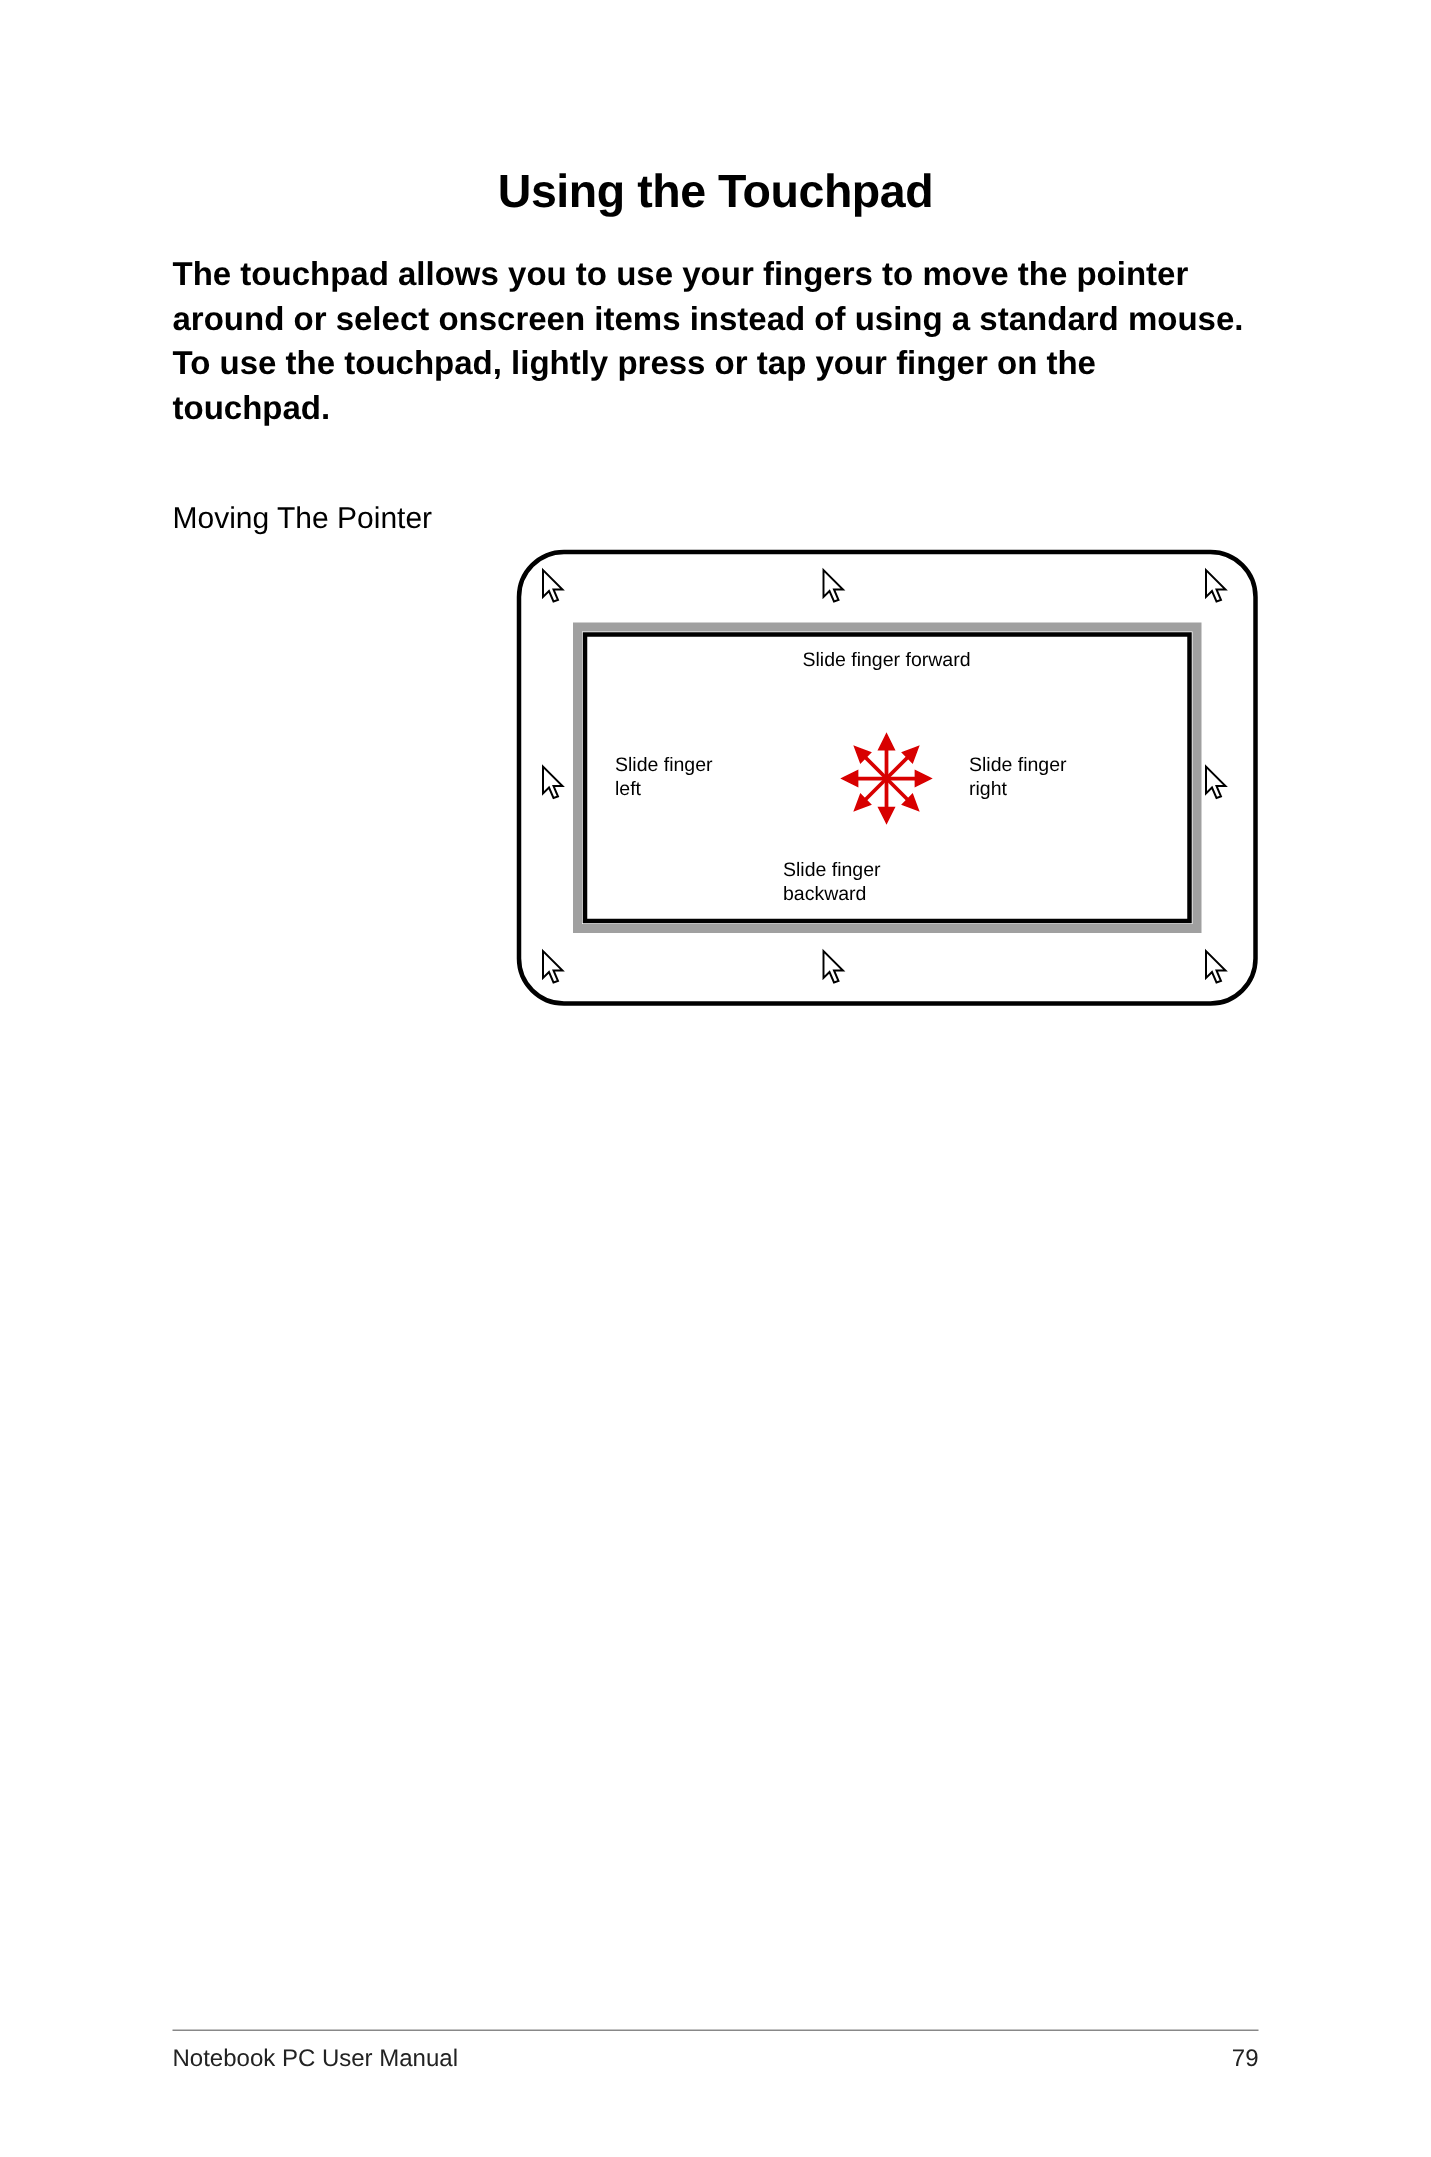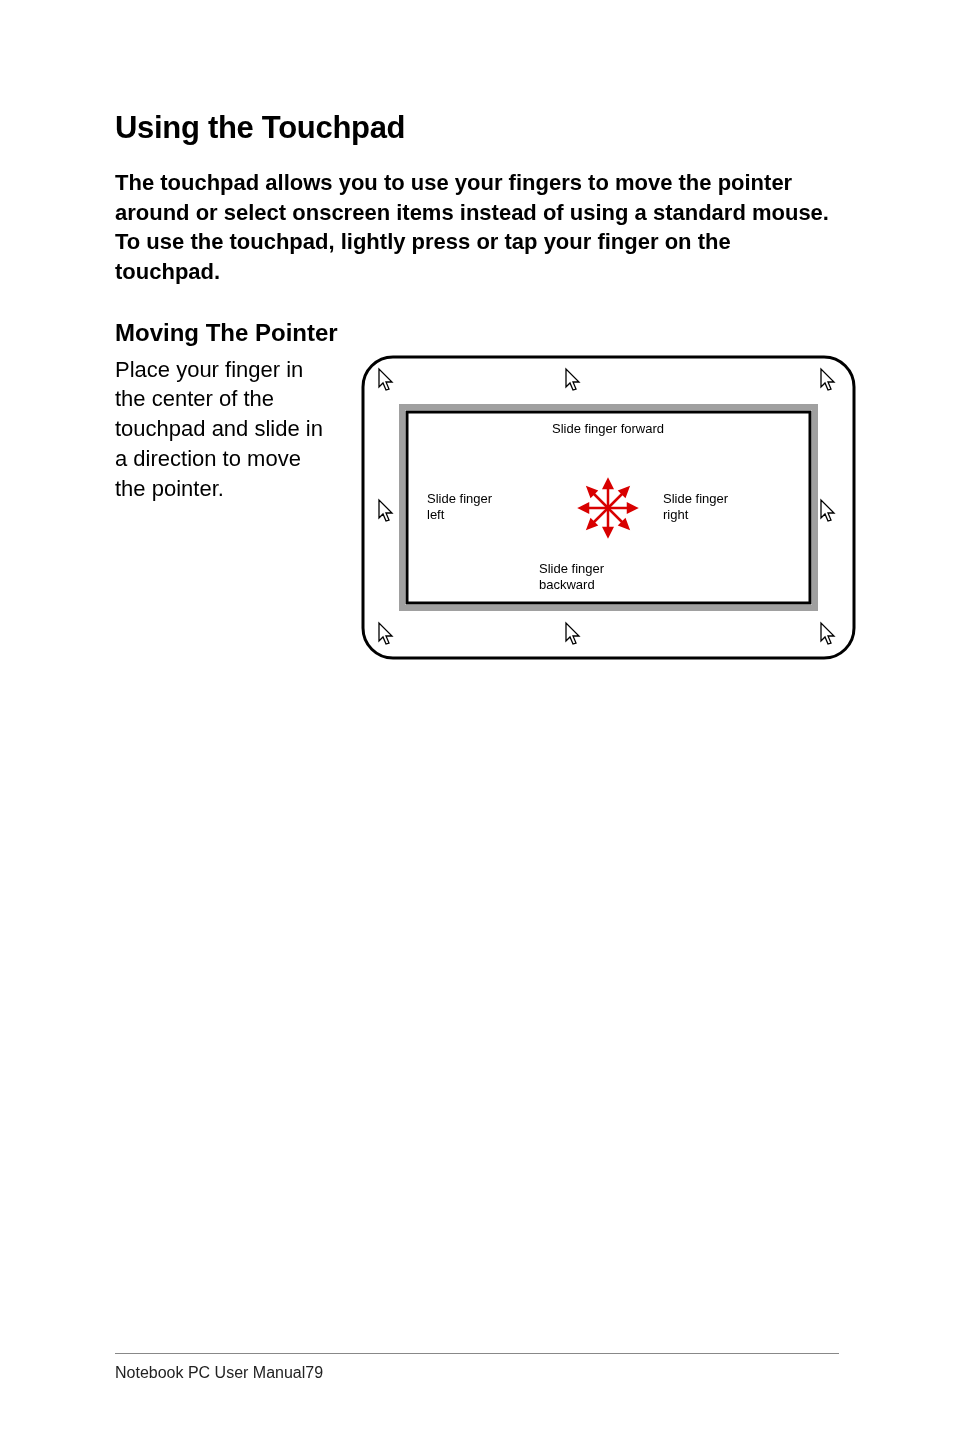--- a/index.html
+++ b/index.html
@@ -10,31 +10,33 @@
     padding: 110px 115px 60px 115px;
     position: relative;
     display: flex;
     flex-direction: column;
   }
   h1.title {
     font-size: 31px;
     font-weight: 700;
     margin-bottom: 22px;
     letter-spacing: -0.3px;
+    text-align: center;
   }
   p.intro {
     font-size: 22px;
     line-height: 1.35;
     font-weight: 700;
     margin-bottom: 32px;
   }
   h2.subtitle {
-    font-size: 24px;
-    font-weight: 700;
+    font-size: 20px;
+    font-weight: 400;
     margin-bottom: 8px;
+    margin-top: 16px;
   }
   .row {
     display: flex;
     flex-direction: row;
     gap: 10px;
   }
   .sidetext {
     font-size: 22px;
     line-height: 1.35;
     width: 220px;
@@ -53,38 +55,38 @@
     right: 115px;
     bottom: 56px;
   }
   .footer-rule {
     border: none;
     border-top: 1px solid #888;
     margin-bottom: 10px;
   }
   .footer-row {
     display: flex;
+    justify-content: space-between;
     font-size: 16px;
     color: #222;
   }
   svg { display: block; }
 </style>
 </head>
 <body>
 
 <div class="page">
 
   <h1 class="title">Using the Touchpad</h1>
 
   <p class="intro">The touchpad allows you to use your fingers to move the pointer around or select onscreen items instead of using a standard mouse. To use the touchpad, lightly press or tap your finger on the touchpad.</p>
 
   <h2 class="subtitle">Moving The Pointer</h2>
 
   <div class="row">
-    <p class="sidetext">Place your finger in the center of the touchpad and slide in a direction to move the pointer.</p>
 
     <div class="figure">
       <svg width="495" height="305" viewBox="0 0 495 305">
 
         <rect x="2" y="2" width="491" height="301" rx="30" ry="30" fill="#fff" stroke="#000" stroke-width="3"></rect>
 
         <rect x="41" y="52" width="413" height="201" fill="none" stroke="#a0a0a0" stroke-width="6"></rect>
         <rect x="46" y="57" width="403" height="191" fill="#fff" stroke="#000" stroke-width="3"></rect>
 
         <defs>

